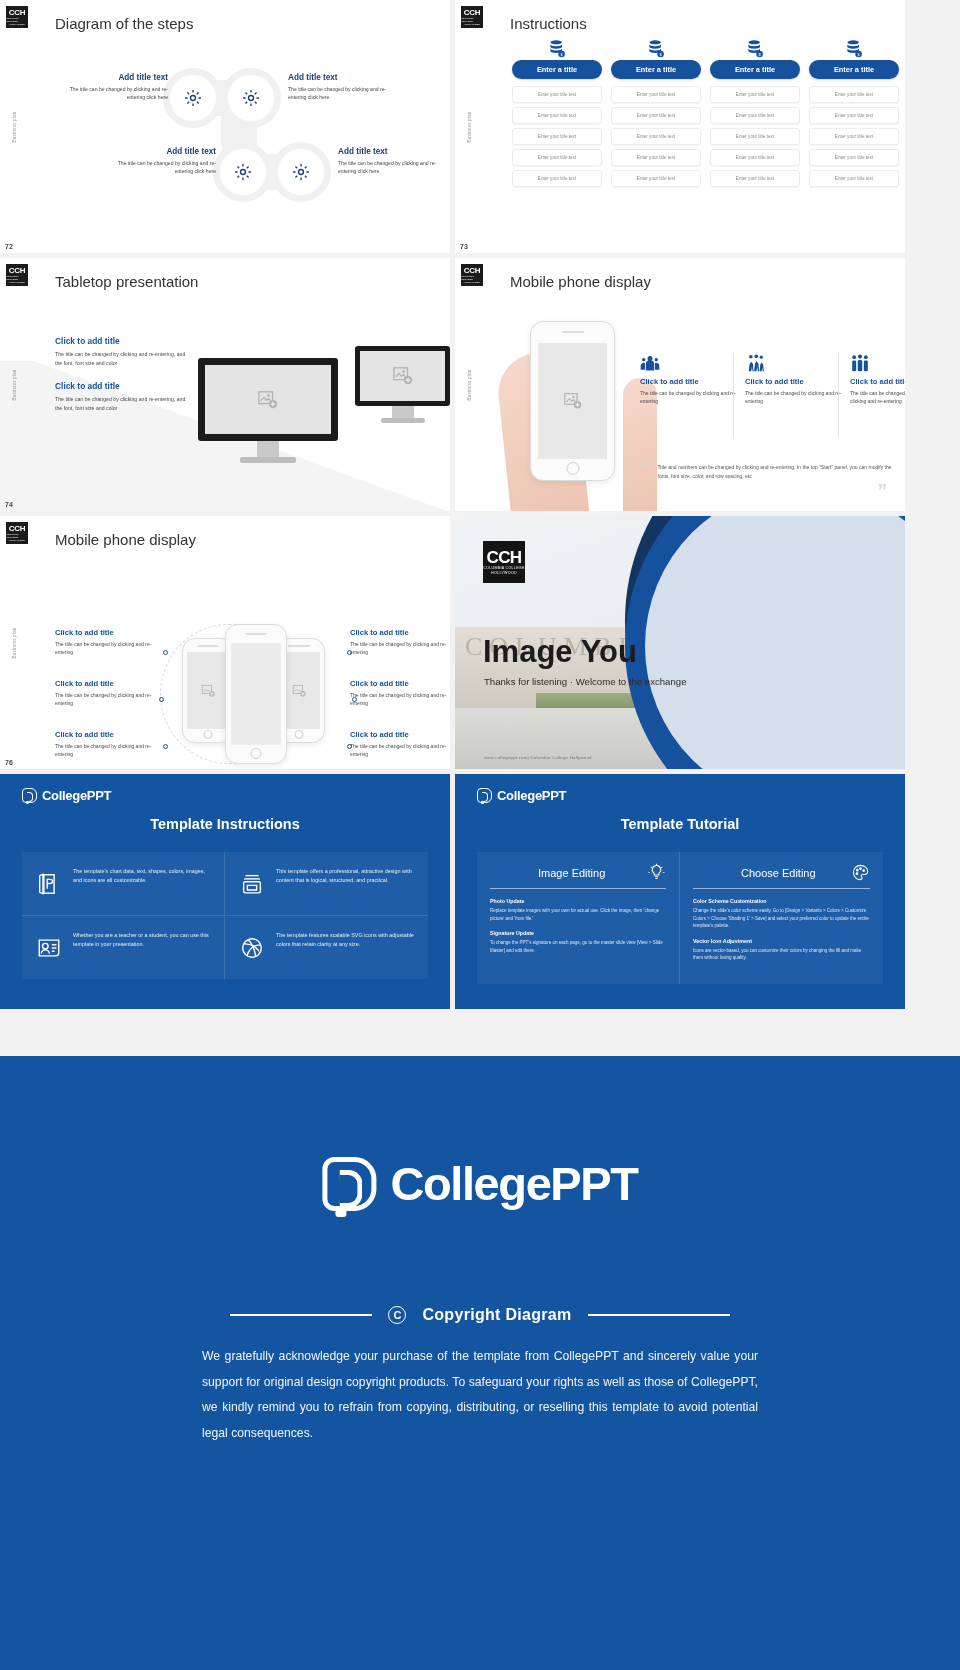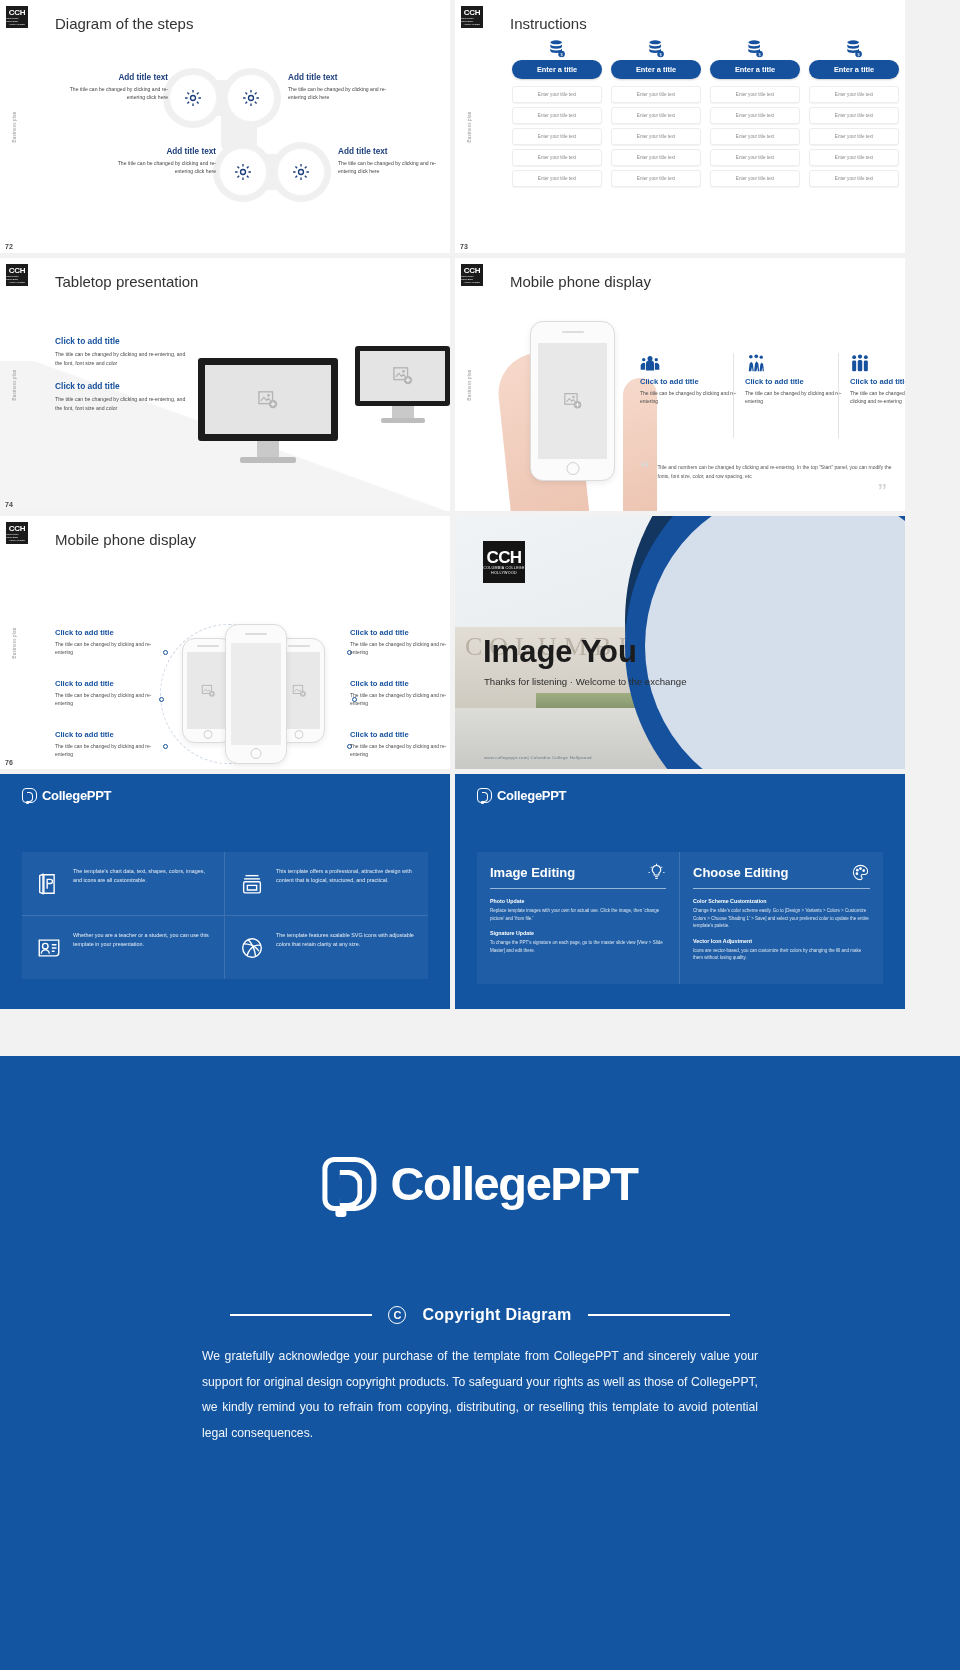--- a/index.html
+++ b/index.html
@@ -244,21 +244,21 @@
     background:rgba(255,255,255,.055);
     display:grid; grid-template-columns:1fr 1fr;
   }
   .tut-col { padding:11px 13px; border-right:1px solid rgba(255,255,255,.14); }
   .tut-col:last-child { border-right:none; }
   .tut-head {
     display:flex; align-items:center; justify-content:space-between;
     border-bottom:1px solid rgba(255,255,255,.55);
     padding-bottom:6px; margin-bottom:9px;
   }
-  .tut-head .h { color:#fff; font-size:13px; font-weight:bold; }
+  .tut-head .h { color:#fff; font-size:11px; font-weight:normal;margin-left:48px; }
   .tut-head svg { width:19px; height:19px; }
   .tut-sec { margin-bottom:8px; }
   .tut-sec .st { color:#fff; font-size:5.3px; font-weight:bold; margin-bottom:3px; }
   .tut-sec .sd { color:#dbe5f1; font-size:4.5px; line-height:7.6px; }
 
   
   .footer {
     position:absolute; left:0; bottom:0; width:960px; height:614px;
     background:#1355a1; color:#fff;
   }
@@ -703,20 +703,21 @@
       </div>
     </div>
 
     <div class="row">
 
       <div class="bluepanel">
         <div class="bp-logo">
           <span class="mark"></span>
           <span class="txt">CollegePPT</span>
         </div>
+        <div class="bp-title">Template Instructions</div>
         <div class="bp-grid">
           <div class="bp-cell">
             <span class="ico">
               <svg viewBox="0 0 28 28" fill="none" stroke="#fff" stroke-width="1.5">
                 <path d="M4 5l3.5-1.5v21L4 23z"></path>
                   <path d="M8.5 4h11v20h-11z"></path>
                 <path d="M12 9h3.5a2.2 2.2 0 010 4.5H12V9zm0 4.5V19"></path>
               </svg>
             </span>
             <span class="body">The template's chart data, text, shapes, colors, images, and icons are all customizable.</span>
@@ -755,20 +756,21 @@
             <span class="body">The template features scalable SVG icons with adjustable colors that retain clarity at any size.</span>
           </div>
         </div>
       </div>
 
       <div class="bluepanel">
         <div class="bp-logo">
           <span class="mark"></span>
           <span class="txt">CollegePPT</span>
         </div>
+        <div class="bp-title">Template Tutorial</div>
         <div class="tut-grid">
           <div class="tut-col">
             <div class="tut-head">
               <span class="h">Image Editing</span>
               <svg viewBox="0 0 24 24" fill="none" stroke="#fff" stroke-width="1.3">
                 <path d="M12 3.2a5.3 5.3 0 00-3 9.7v2.3h6v-2.3a5.3 5.3 0 00-3-9.7z"></path>
                 <path d="M10 17.5h4M10.6 19.7h2.8"></path>
                 <path d="M12 1v1.4M4.8 4.8l1 1M19.2 4.8l-1 1M2 12h1.4M20.6 12H22"></path>
               </svg>
             </div>

